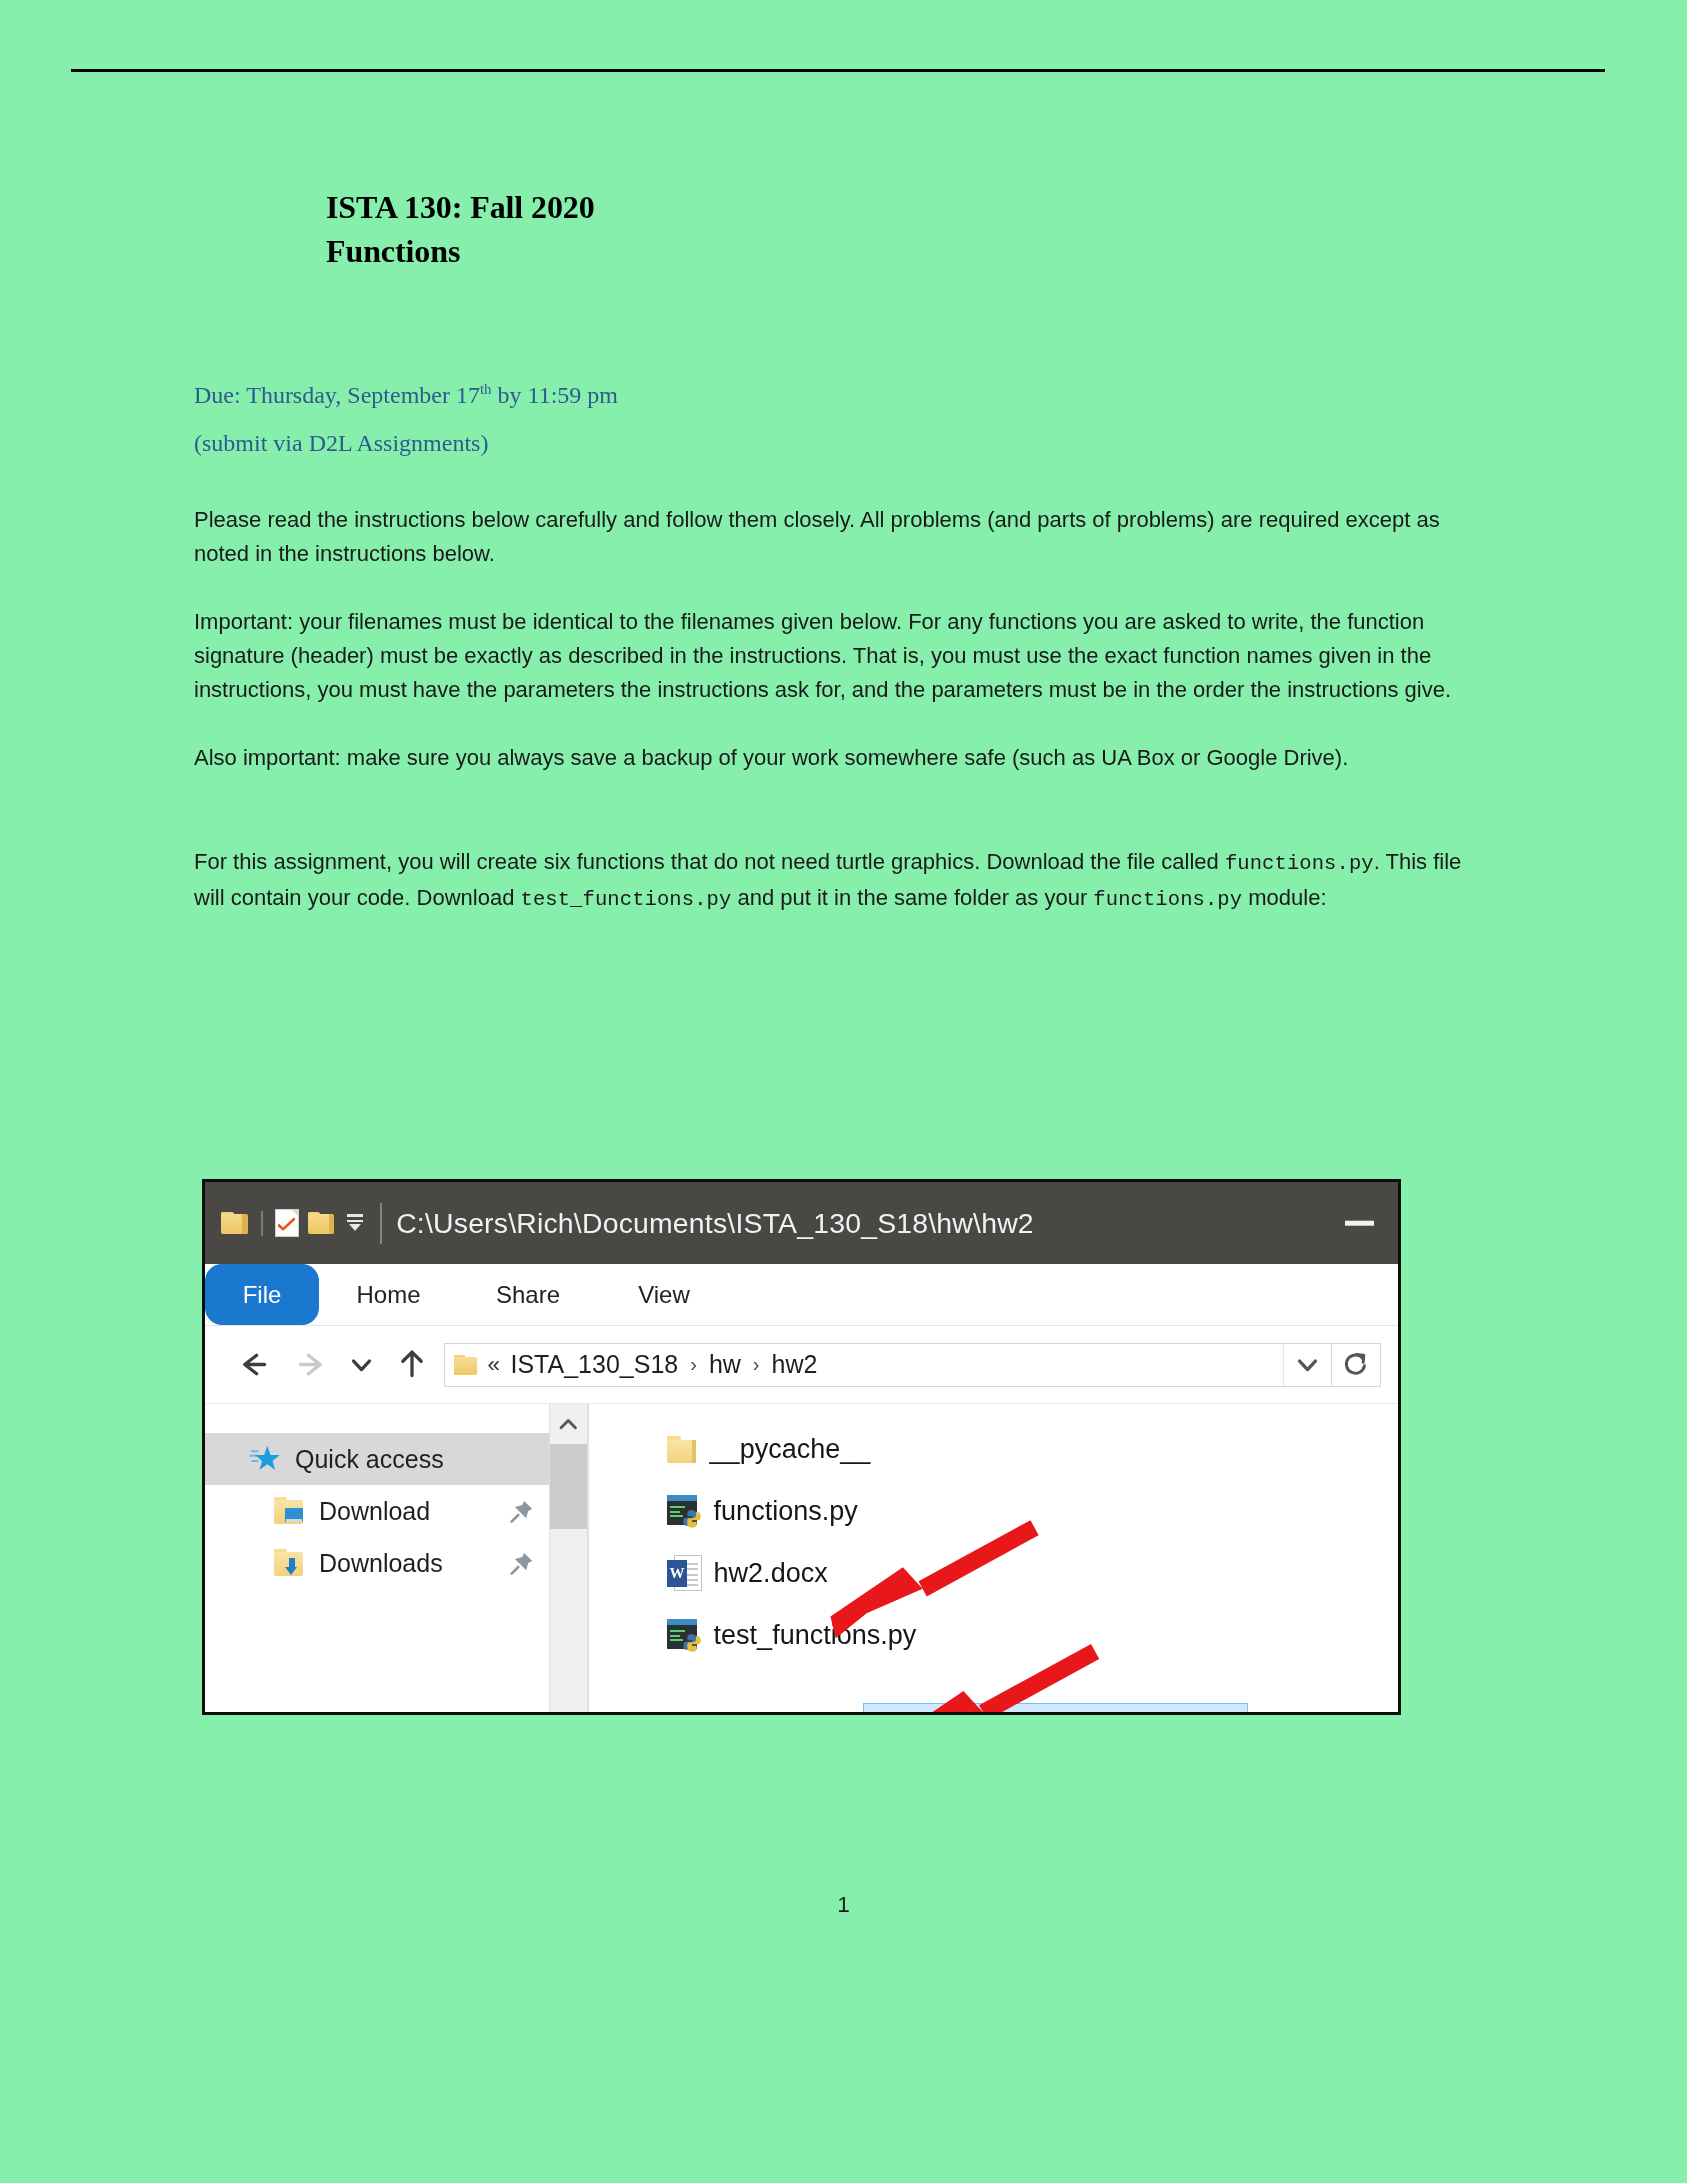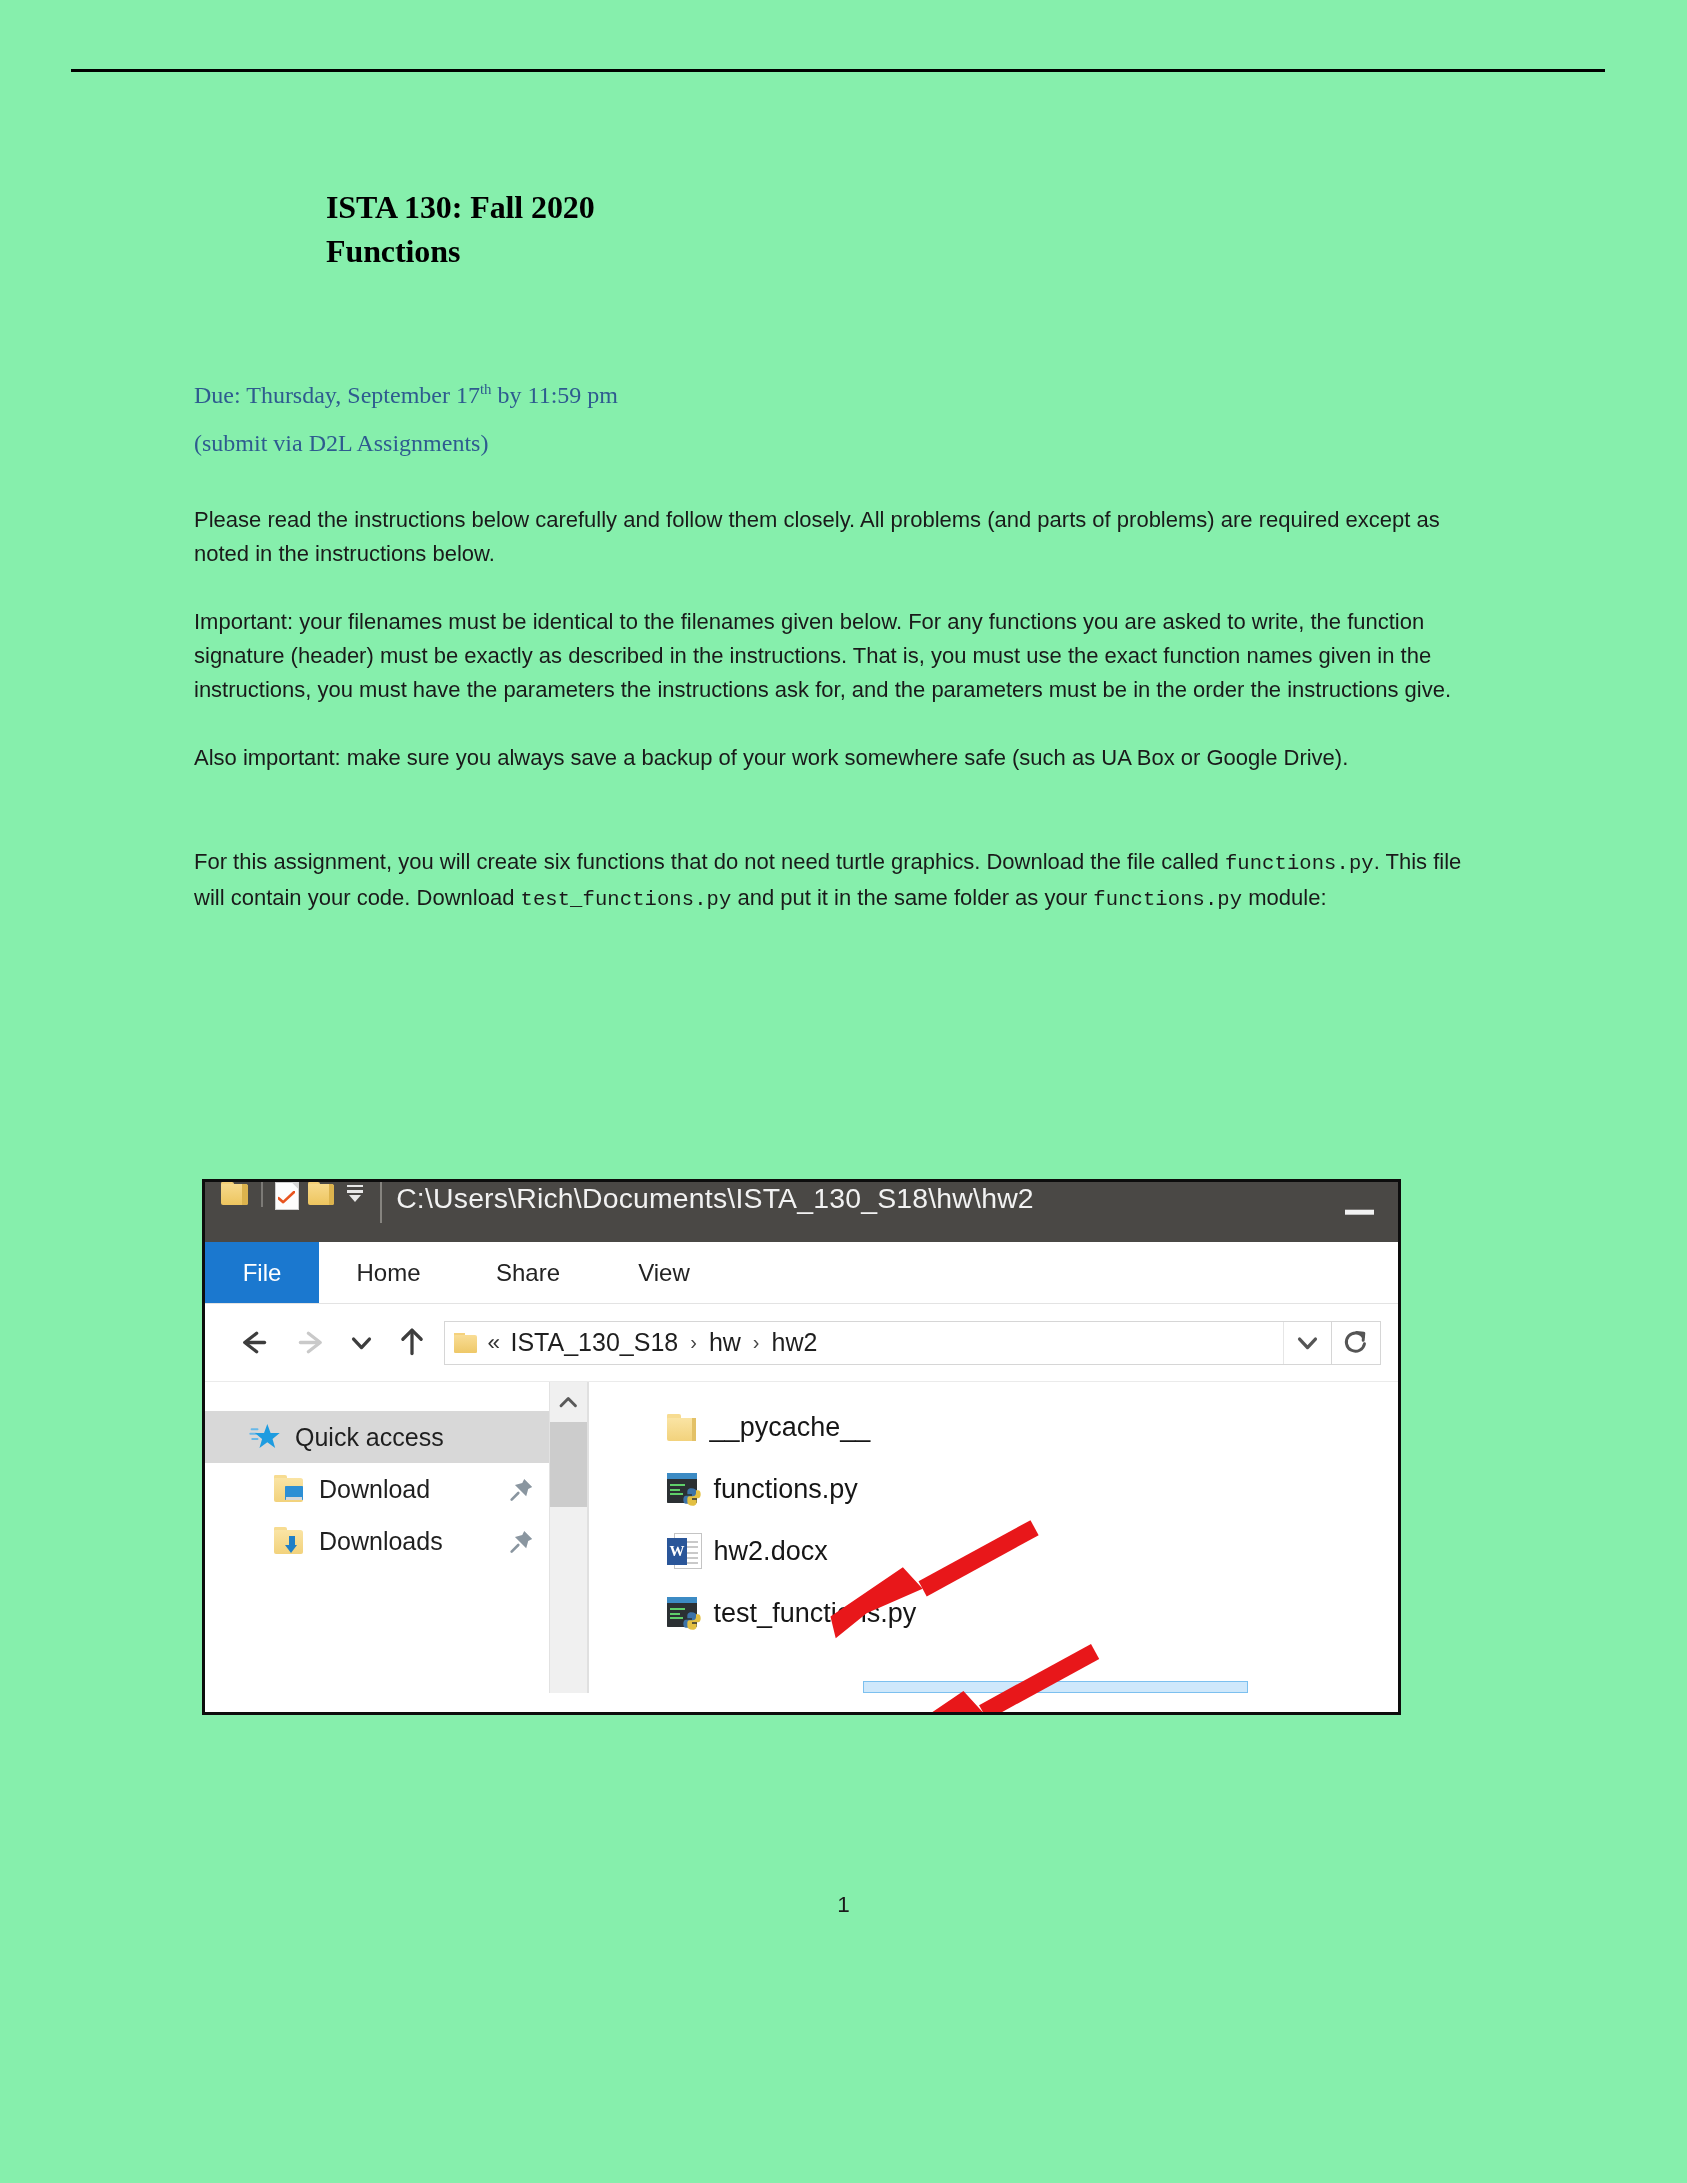--- a/index.html
+++ b/index.html
@@ -99,23 +99,24 @@
     width: 1199px;
     height: 536px;
     background: #ffffff;
     border: 3.3px solid #0d0d0d;
     box-sizing: border-box;
     overflow: hidden;
   }
 
   .ex-titlebar {
     position: relative;
-    height: 60px;
+    height: 82px;
     background: #4a4845;
     display: flex;
+    align-items: center;
     padding-left: 16px;
     box-sizing: border-box;
   }
 
   .qat-folder {
     width: 26.5px; height: 22.5px;
     position: relative;
     margin-right: 2.6px;
     flex: 0 0 auto;
   }
@@ -230,20 +231,21 @@
     justify-content: center;
     font-size: 24px;
     color: #232323;
     font-family: "Liberation Sans", sans-serif;
     font-stretch: condensed;
   }
   .tab.file {
     background: #1b78cf;
     color: #ffffff;
     width: 114px;
+    border-radius: 17px;
   }
   .tab.home  { width: 139px; }
   .tab.share { width: 140px; }
   .tab.view  { width: 132px; }
 
   
   .ex-addr {
     height: 78px;
     background: #ffffff;
     display: flex;

